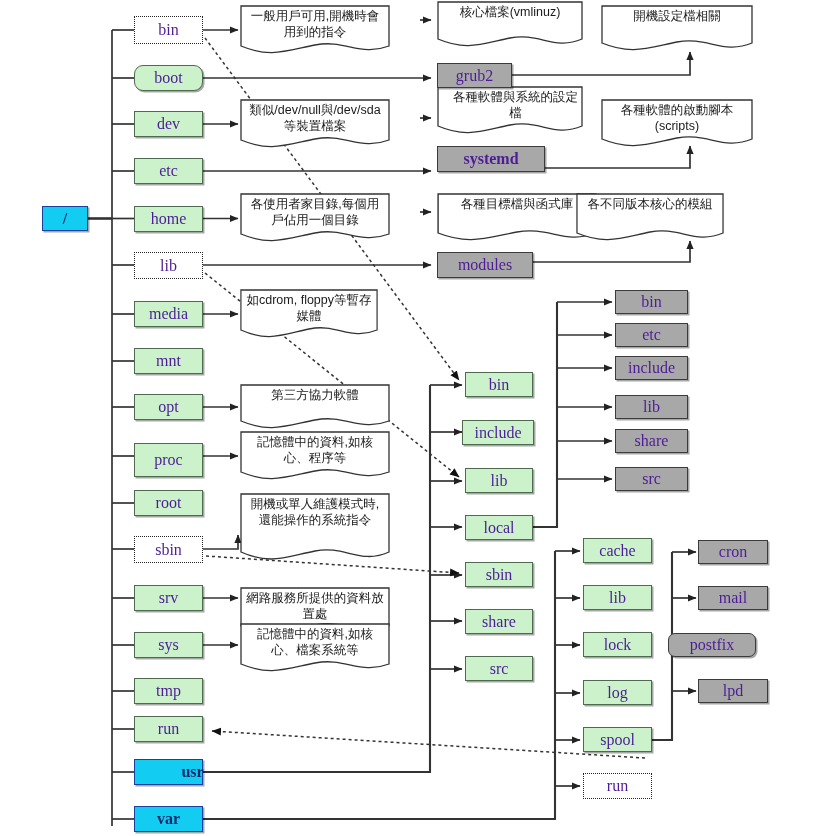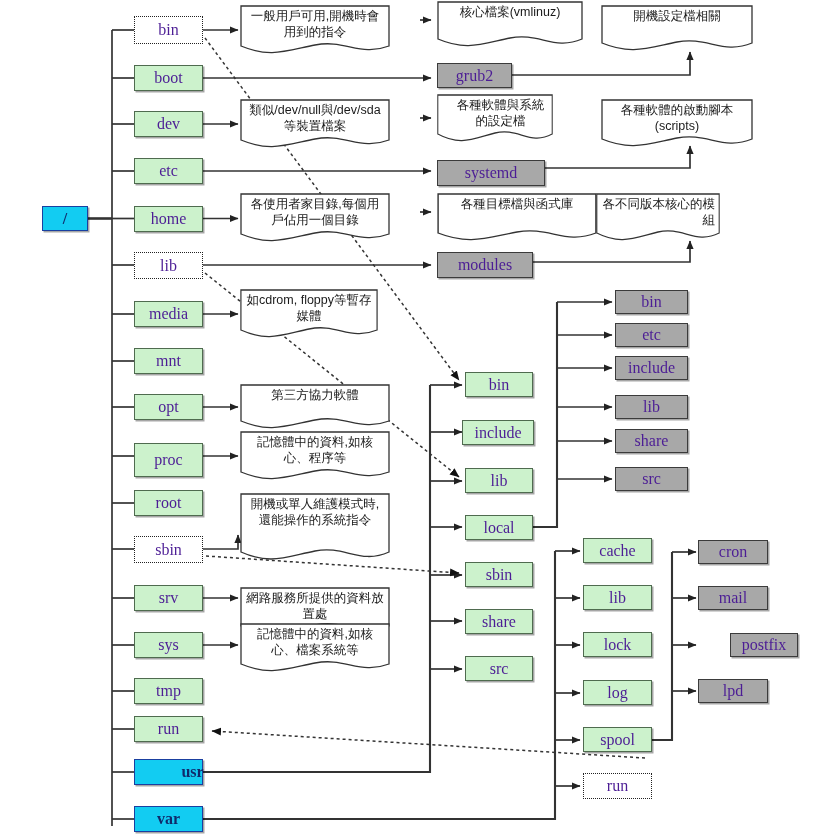--- a/index.html
+++ b/index.html
@@ -215,21 +215,21 @@
       <path d="M205,38 L459,380"></path>
       <path d="M205,273 L459,477"></path>
       <path d="M206,556 L459,573"></path>
       <path d="M645,758 L212,731"></path>
     </g>
   </svg>
 
   <div class="node cyan" style="left:42px;top:206px;width:46px;height:25px;">/</div>
 
   <div class="node dashed" style="left:134px;top:16px;width:69px;height:28px;">bin</div>
-  <div class="node green" style="left:134px;top:65px;width:69px;height:26px;">boot</div>
+  <div class="node green" style="left:134px;top:65px;width:69px;height:26px;border-radius:9px;">boot</div>
   <div class="node green" style="left:134px;top:111px;width:69px;height:26px;">dev</div>
   <div class="node green" style="left:134px;top:158px;width:69px;height:26px;">etc</div>
   <div class="node green" style="left:134px;top:206px;width:69px;height:26px;">home</div>
   <div class="node dashed" style="left:134px;top:252px;width:69px;height:27px;">lib</div>
   <div class="node green" style="left:134px;top:301px;width:69px;height:26px;">media</div>
   <div class="node green" style="left:134px;top:348px;width:69px;height:26px;">mnt</div>
   <div class="node green" style="left:134px;top:394px;width:69px;height:26px;">opt</div>
   <div class="node green" style="left:134px;top:443px;width:69px;height:34px;">proc</div>
   <div class="node green" style="left:134px;top:490px;width:69px;height:26px;">root</div>
   <div class="node dashed" style="left:134px;top:536px;width:69px;height:27px;">sbin</div>
@@ -303,21 +303,21 @@
     <span class="note-txt">記憶體中的資料,如核心、檔案系統等</span>
   </div>
 
   <div class="note" style="left:437px;top:1px;width:146px;height:48px;">
     <svg class="note-bg" viewBox="0 0 146 48" preserveAspectRatio="none">
       <path d="M1,1 L145,1 L145,38 C117,50 102,31 73,37 C44,43 29,50 1,38 Z" fill="#ffffff" stroke="#333" stroke-width="1.3"></path>
     </svg>
     <span class="note-txt">核心檔案(vmlinuz)</span>
   </div>
 
-  <div class="note" style="left:437px;top:94px;width:116px;height:50px;padding-left:16px;">
+  <div class="note" style="left:437px;top:86px;width:146px;height:50px;padding-left:16px;">
     <svg class="note-bg" viewBox="0 0 146 50" preserveAspectRatio="none">
       <path d="M1,1 L145,1 L145,40 C117,52 102,33 73,39 C44,45 29,52 1,40 Z" fill="#ffffff" stroke="#333" stroke-width="1.3"></path>
     </svg>
     <span class="note-txt">各種軟體與系統的設定檔</span>
   </div>
 
   <div class="note" style="left:437px;top:193px;width:160px;height:50px;">
     <svg class="note-bg" viewBox="0 0 146 50" preserveAspectRatio="none">
       <path d="M1,1 L145,1 L145,40 C117,52 102,33 73,39 C44,45 29,52 1,40 Z" fill="#ffffff" stroke="#333" stroke-width="1.3"></path>
     </svg>
@@ -331,29 +331,29 @@
     <span class="note-txt">各種軟體的啟動腳本(scripts)</span>
   </div>
 
   <div class="note" style="left:601px;top:5px;width:152px;height:48px;">
     <svg class="note-bg" viewBox="0 0 152 48" preserveAspectRatio="none">
       <path d="M1,1 L151,1 L151,38 C122,50 106,31 76,37 C46,43 30,50 1,38 Z" fill="#ffffff" stroke="#333" stroke-width="1.3"></path>
     </svg>
     <span class="note-txt">開機設定檔相關</span>
   </div>
 
-  <div class="note" style="left:596px;top:193px;width:124px;height:50px;text-align:right;">
+  <div class="note" style="left:576px;top:193px;width:148px;height:50px;text-align:right;">
     <svg class="note-bg" viewBox="0 0 152 50" preserveAspectRatio="none">
       <path d="M1,1 L151,1 L151,40 C122,52 106,33 76,39 C46,45 30,52 1,40 Z" fill="#ffffff" stroke="#333" stroke-width="1.3"></path>
     </svg>
     <span class="note-txt">各不同版本核心的模組</span>
   </div>
 
   <div class="node gray" style="left:437px;top:63px;width:75px;height:25px;">grub2</div>
-  <div class="node gray" style="left:437px;top:160px;width:108px;height:26px;">systemd</div>
+  <div class="node gray" style="left:437px;top:146px;width:108px;height:26px;font-weight:bold;">systemd</div>
   <div class="node gray" style="left:437px;top:252px;width:96px;height:26px;">modules</div>
 
   <div class="node green" style="left:465px;top:372px;width:68px;height:25px;">bin</div>
   <div class="node green" style="left:462px;top:420px;width:72px;height:25px;">include</div>
   <div class="node green" style="left:465px;top:468px;width:68px;height:25px;">lib</div>
   <div class="node green" style="left:465px;top:515px;width:68px;height:25px;">local</div>
   <div class="node green" style="left:465px;top:562px;width:68px;height:25px;">sbin</div>
   <div class="node green" style="left:465px;top:609px;width:68px;height:25px;">share</div>
   <div class="node green" style="left:465px;top:656px;width:68px;height:25px;">src</div>
 
@@ -366,16 +366,16 @@
 
   <div class="node green" style="left:583px;top:538px;width:69px;height:25px;">cache</div>
   <div class="node green" style="left:583px;top:585px;width:69px;height:25px;">lib</div>
   <div class="node green" style="left:583px;top:632px;width:69px;height:25px;">lock</div>
   <div class="node green" style="left:583px;top:680px;width:69px;height:25px;">log</div>
   <div class="node green" style="left:583px;top:727px;width:69px;height:25px;">spool</div>
   <div class="node dashed" style="left:583px;top:773px;width:69px;height:26px;">run</div>
 
   <div class="node gray" style="left:698px;top:540px;width:70px;height:24px;">cron</div>
   <div class="node gray" style="left:698px;top:586px;width:70px;height:24px;">mail</div>
-  <div class="node gray" style="left:730px;top:633px;width:68px;height:24px;">postfix</div>
+  <div class="node gray" style="left:668px;top:633px;width:88px;height:24px;border-radius:7px;">postfix</div>
   <div class="node gray" style="left:698px;top:679px;width:70px;height:24px;">lpd</div>
 
 </div>
 
 </body></html>

